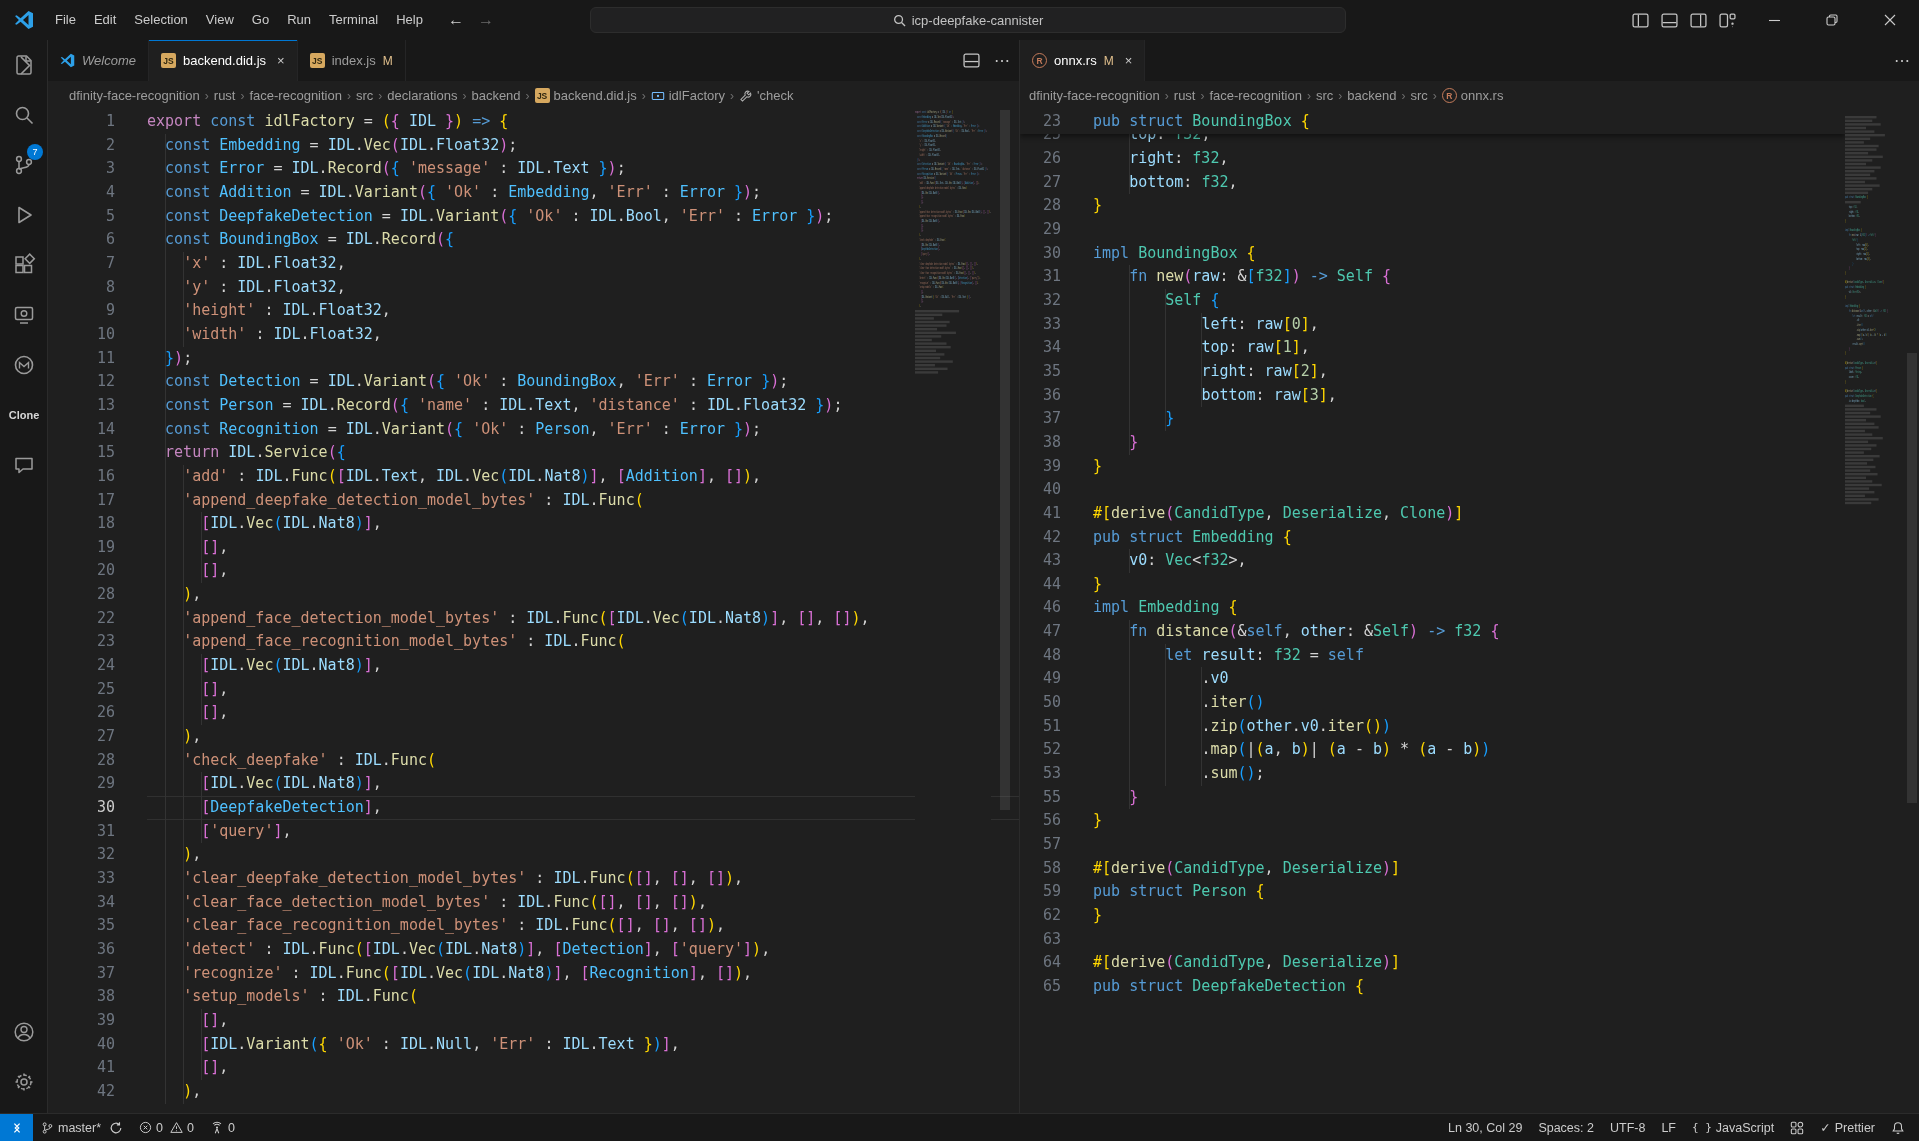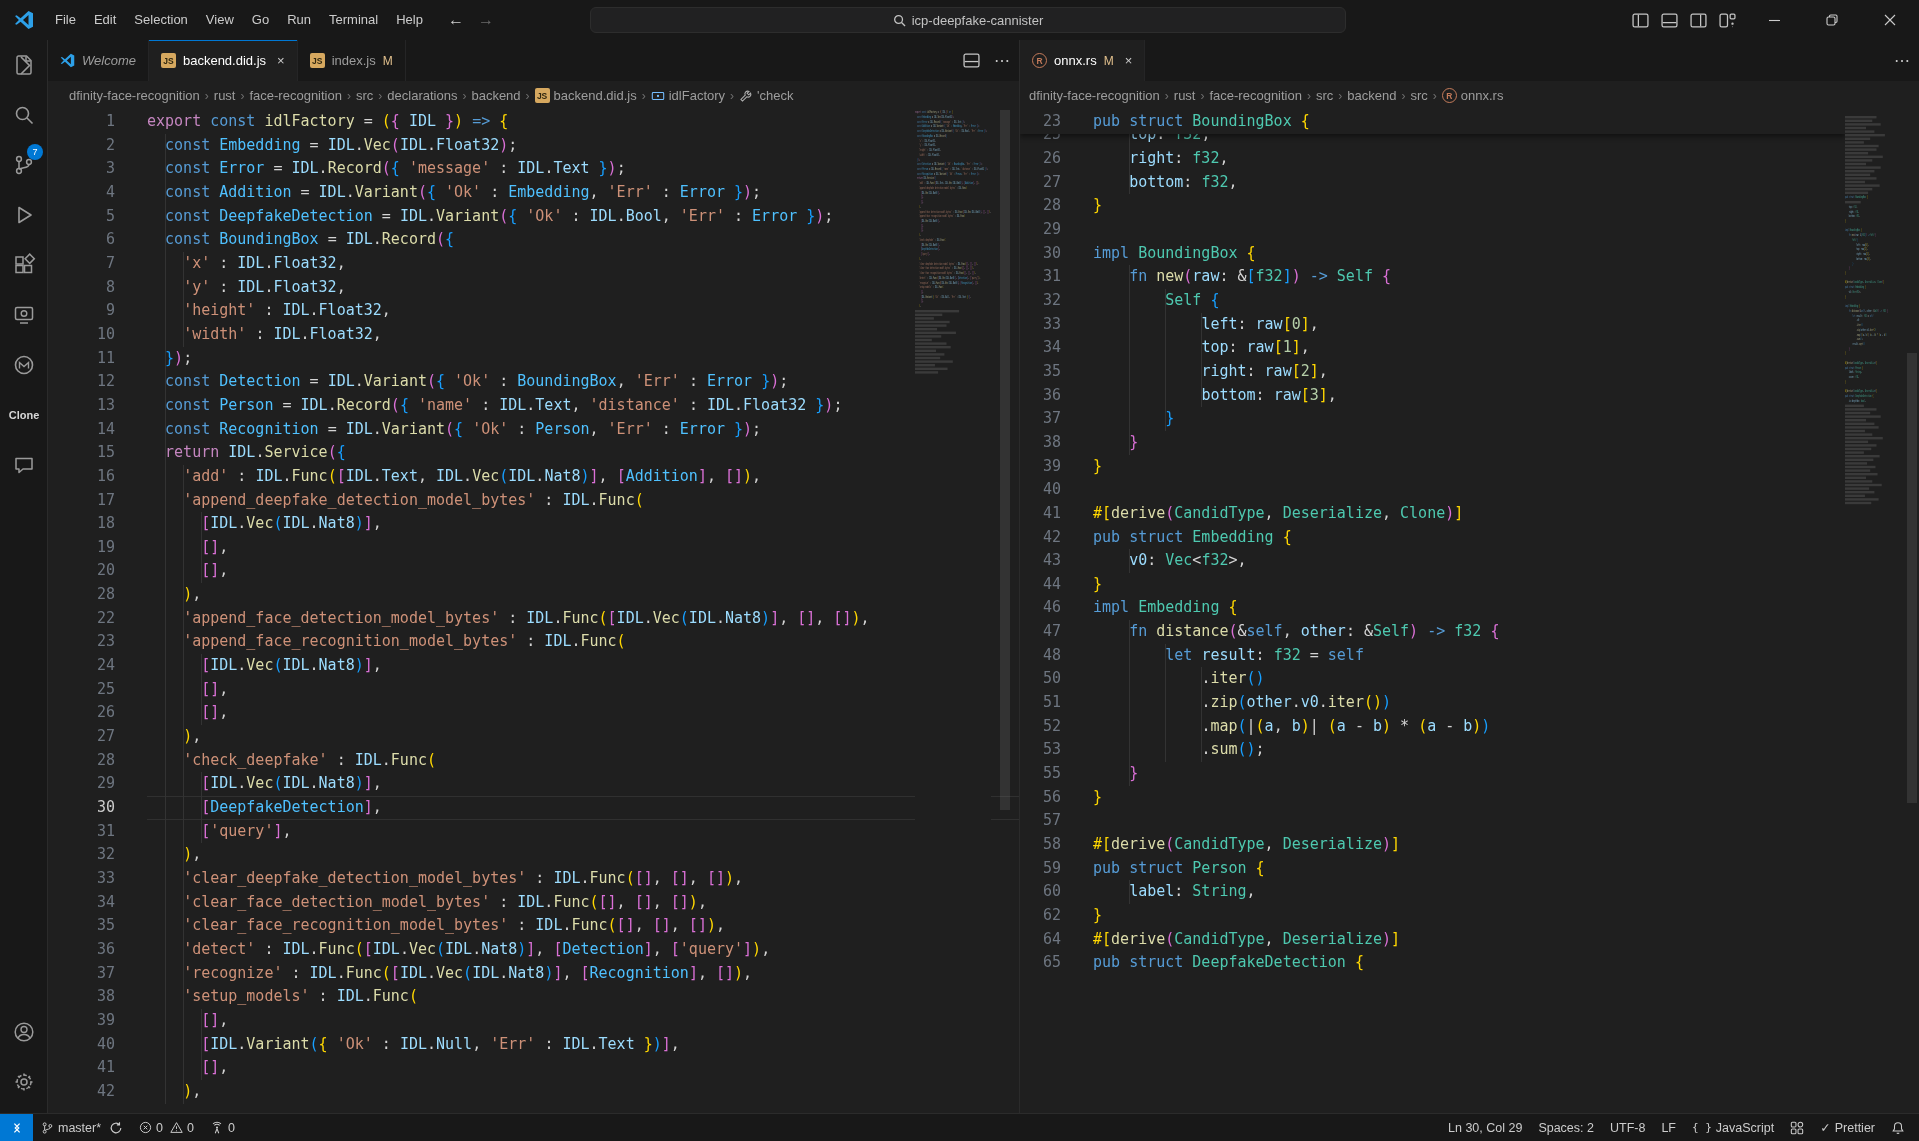--- a/index.html
+++ b/index.html
@@ -482,31 +482,32 @@
             <div class="row"><div class="gutter">38</div><div class="codecell"><span class="guide" style="left:36.1px"></span><span>    </span><span style="color:#da70d6">}</span></div></div>
             <div class="row"><div class="gutter">39</div><div class="codecell"><span style="color:#ffd700">}</span></div></div>
             <div class="row"><div class="gutter">40</div><div class="codecell"></div></div>
             <div class="row"><div class="gutter">41</div><div class="codecell"><span style="color:#ffd700">#</span><span style="color:#ffd700">[</span><span style="color:#dcdcaa">derive</span><span style="color:#da70d6">(</span><span style="color:#4ec9b0">CandidType</span><span style="color:#d4d4d4">,</span><span> </span><span style="color:#4ec9b0">Deserialize</span><span style="color:#d4d4d4">,</span><span> </span><span style="color:#4ec9b0">Clone</span><span style="color:#da70d6">)</span><span style="color:#ffd700">]</span></div></div>
             <div class="row"><div class="gutter">42</div><div class="codecell"><span style="color:#569cd6">pub</span><span> </span><span style="color:#569cd6">struct</span><span> </span><span style="color:#4ec9b0">Embedding</span><span> </span><span style="color:#ffd700">{</span></div></div>
             <div class="row"><div class="gutter">43</div><div class="codecell"><span class="guide" style="left:36.1px"></span><span>    </span><span style="color:#9cdcfe">v0</span><span style="color:#d4d4d4">:</span><span> </span><span style="color:#4ec9b0">Vec</span><span style="color:#d4d4d4">&lt;</span><span style="color:#4ec9b0">f32</span><span style="color:#d4d4d4">&gt;</span><span style="color:#d4d4d4">,</span></div></div>
             <div class="row"><div class="gutter">44</div><div class="codecell"><span style="color:#ffd700">}</span></div></div>
             <div class="row"><div class="gutter">46</div><div class="codecell"><span style="color:#569cd6">impl</span><span> </span><span style="color:#4ec9b0">Embedding</span><span> </span><span style="color:#ffd700">{</span></div></div>
             <div class="row"><div class="gutter">47</div><div class="codecell"><span class="guide" style="left:36.1px"></span><span>    </span><span style="color:#569cd6">fn</span><span> </span><span style="color:#dcdcaa">distance</span><span style="color:#da70d6">(</span><span style="color:#d4d4d4">&amp;</span><span style="color:#569cd6">self</span><span style="color:#d4d4d4">,</span><span> </span><span style="color:#9cdcfe">other</span><span style="color:#d4d4d4">:</span><span> </span><span style="color:#d4d4d4">&amp;</span><span style="color:#4ec9b0">Self</span><span style="color:#da70d6">)</span><span> </span><span style="color:#569cd6">-&gt;</span><span> </span><span style="color:#4ec9b0">f32</span><span> </span><span style="color:#da70d6">{</span></div></div>
             <div class="row"><div class="gutter">48</div><div class="codecell"><span class="guide" style="left:36.1px"></span><span class="guide" style="left:72.2px"></span><span>        </span><span style="color:#569cd6">let</span><span> </span><span style="color:#9cdcfe">result</span><span style="color:#d4d4d4">:</span><span> </span><span style="color:#4ec9b0">f32</span><span> </span><span style="color:#d4d4d4">=</span><span> </span><span style="color:#569cd6">self</span></div></div>
+            <div class="row"><div class="gutter">49</div><div class="codecell"><span class="guide" style="left:36.1px"></span><span class="guide" style="left:72.2px"></span><span class="guide" style="left:108.4px"></span><span>            </span><span style="color:#d4d4d4">.</span><span style="color:#9cdcfe">v0</span></div></div>
             <div class="row"><div class="gutter">50</div><div class="codecell"><span class="guide" style="left:36.1px"></span><span class="guide" style="left:72.2px"></span><span class="guide" style="left:108.4px"></span><span>            </span><span style="color:#d4d4d4">.</span><span style="color:#dcdcaa">iter</span><span style="color:#179fff">(</span><span style="color:#179fff">)</span></div></div>
             <div class="row"><div class="gutter">51</div><div class="codecell"><span class="guide" style="left:36.1px"></span><span class="guide" style="left:72.2px"></span><span class="guide" style="left:108.4px"></span><span>            </span><span style="color:#d4d4d4">.</span><span style="color:#dcdcaa">zip</span><span style="color:#179fff">(</span><span style="color:#9cdcfe">other</span><span style="color:#d4d4d4">.</span><span style="color:#9cdcfe">v0</span><span style="color:#d4d4d4">.</span><span style="color:#dcdcaa">iter</span><span style="color:#ffd700">(</span><span style="color:#ffd700">)</span><span style="color:#179fff">)</span></div></div>
             <div class="row"><div class="gutter">52</div><div class="codecell"><span class="guide" style="left:36.1px"></span><span class="guide" style="left:72.2px"></span><span class="guide" style="left:108.4px"></span><span>            </span><span style="color:#d4d4d4">.</span><span style="color:#dcdcaa">map</span><span style="color:#179fff">(</span><span style="color:#d4d4d4">|</span><span style="color:#ffd700">(</span><span style="color:#9cdcfe">a</span><span style="color:#d4d4d4">,</span><span> </span><span style="color:#9cdcfe">b</span><span style="color:#ffd700">)</span><span style="color:#d4d4d4">|</span><span> </span><span style="color:#ffd700">(</span><span style="color:#9cdcfe">a</span><span> </span><span style="color:#d4d4d4">-</span><span> </span><span style="color:#9cdcfe">b</span><span style="color:#ffd700">)</span><span> </span><span style="color:#d4d4d4">*</span><span> </span><span style="color:#ffd700">(</span><span style="color:#9cdcfe">a</span><span> </span><span style="color:#d4d4d4">-</span><span> </span><span style="color:#9cdcfe">b</span><span style="color:#ffd700">)</span><span style="color:#179fff">)</span></div></div>
             <div class="row"><div class="gutter">53</div><div class="codecell"><span class="guide" style="left:36.1px"></span><span class="guide" style="left:72.2px"></span><span class="guide" style="left:108.4px"></span><span>            </span><span style="color:#d4d4d4">.</span><span style="color:#dcdcaa">sum</span><span style="color:#179fff">(</span><span style="color:#179fff">)</span><span style="color:#d4d4d4">;</span></div></div>
             <div class="row"><div class="gutter">55</div><div class="codecell"><span class="guide" style="left:36.1px"></span><span>    </span><span style="color:#da70d6">}</span></div></div>
             <div class="row"><div class="gutter">56</div><div class="codecell"><span style="color:#ffd700">}</span></div></div>
             <div class="row"><div class="gutter">57</div><div class="codecell"></div></div>
             <div class="row"><div class="gutter">58</div><div class="codecell"><span style="color:#ffd700">#</span><span style="color:#ffd700">[</span><span style="color:#dcdcaa">derive</span><span style="color:#da70d6">(</span><span style="color:#4ec9b0">CandidType</span><span style="color:#d4d4d4">,</span><span> </span><span style="color:#4ec9b0">Deserialize</span><span style="color:#da70d6">)</span><span style="color:#ffd700">]</span></div></div>
             <div class="row"><div class="gutter">59</div><div class="codecell"><span style="color:#569cd6">pub</span><span> </span><span style="color:#569cd6">struct</span><span> </span><span style="color:#4ec9b0">Person</span><span> </span><span style="color:#ffd700">{</span></div></div>
-            <div class="row"><div class="gutter">60</div><div class="codecell"><span class="guide" style="left:36.1px"></span><span>    </span><span style="color:#9cdcfe">label</span><span style="color:#d4d4d4">:</span><span> </span><span style="color:#4ec9b0">String</span><span style="color:#d4d4d4">,</span></div></div>
             <div class="row"><div class="gutter">62</div><div class="codecell"><span style="color:#ffd700">}</span></div></div>
+            <div class="row"><div class="gutter">63</div><div class="codecell"></div></div>
             <div class="row"><div class="gutter">64</div><div class="codecell"><span style="color:#ffd700">#</span><span style="color:#ffd700">[</span><span style="color:#dcdcaa">derive</span><span style="color:#da70d6">(</span><span style="color:#4ec9b0">CandidType</span><span style="color:#d4d4d4">,</span><span> </span><span style="color:#4ec9b0">Deserialize</span><span style="color:#da70d6">)</span><span style="color:#ffd700">]</span></div></div>
             <div class="row"><div class="gutter">65</div><div class="codecell"><span style="color:#569cd6">pub</span><span> </span><span style="color:#569cd6">struct</span><span> </span><span style="color:#4ec9b0">DeepfakeDetection</span><span> </span><span style="color:#ffd700">{</span></div></div>
           </div>
         <div class="partialclip">
             <div class="row"><div class="gutter">25</div><div class="codecell"><span class="guide" style="left:36.1px"></span><span>    </span><span style="color:#9cdcfe">top</span><span style="color:#d4d4d4">:</span><span> </span><span style="color:#4ec9b0">f32</span><span style="color:#d4d4d4">,</span></div></div>
           </div>
         <div class="sticky">
             <div class="row"><div class="gutter">23</div><div class="codecell"><span style="color:#569cd6">pub</span><span> </span><span style="color:#569cd6">struct</span><span> </span><span style="color:#4ec9b0">BoundingBox</span><span> </span><span style="color:#ffd700">{</span></div></div>
           </div>
         <div class="minimap">

